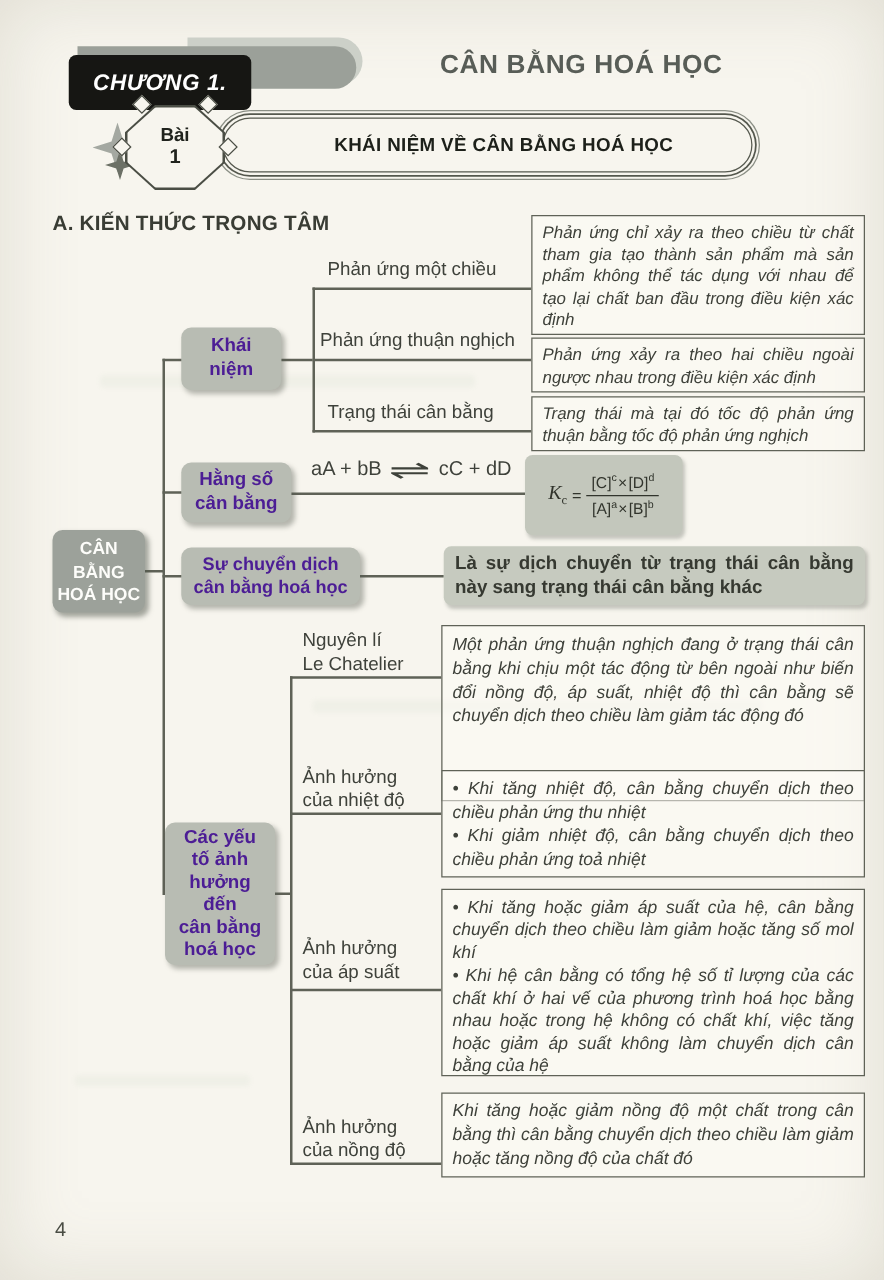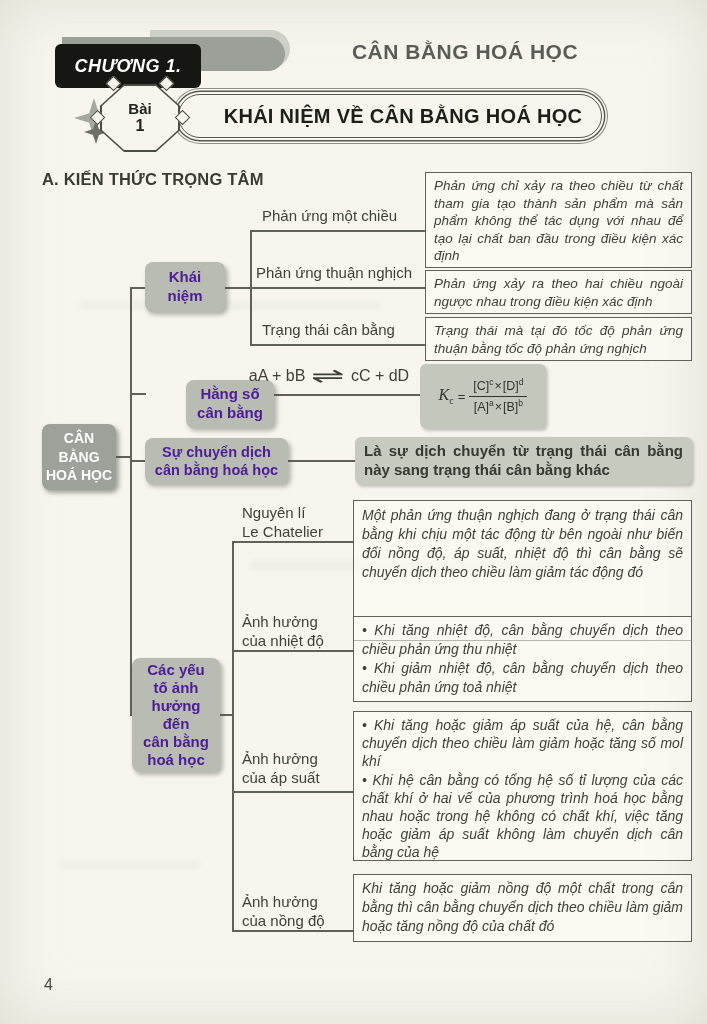--- a/index.html
+++ b/index.html
@@ -19,21 +19,21 @@
     display:flex;align-items:center;justify-content:center;
     color:#fff;font-weight:bold;font-style:italic;font-size:18px;letter-spacing:.5px;
   }
   .chapter-title{position:absolute;left:300px;top:40px;width:330px;text-align:center;
     font-size:21px;font-weight:bold;color:#585d57;letter-spacing:.5px;}
   .lesson-banner{
     position:absolute;left:178px;top:94px;width:424px;height:44px;border-radius:24px;
     border:1.4px solid #55584e;
     box-shadow:0 0 0 2px #f7f5ee,0 0 0 3.4px #55584e,0 0 0 5px #f7f5ee,0 0 0 6px #8a8e84;
     display:flex;align-items:center;justify-content:center;
-    font-size:20px;font-weight:bold;color:#1d201a;letter-spacing:.3px;
+    font-size:15px;font-weight:bold;color:#1d201a;letter-spacing:.3px;
     padding-left:26px;box-sizing:border-box;background:#f7f5ee;
   }
   .star1{position:absolute;left:74px;top:98px;width:40px;height:40px;background:#9aa098;opacity:.9;
     clip-path:polygon(50% 0,62% 38%,100% 50%,62% 62%,50% 100%,38% 62%,0 50%,38% 38%);}
   .star2{position:absolute;left:84px;top:120px;width:24px;height:24px;background:#6c7066;
     clip-path:polygon(50% 0,62% 38%,100% 50%,62% 62%,50% 100%,38% 62%,0 50%,38% 38%);}
   .cog{position:absolute;left:100px;top:84px;width:80px;height:68px;background:#4a4d44;
     clip-path:polygon(30% 0%,70% 0%,100% 32%,100% 68%,70% 100%,30% 100%,0% 68%,0% 32%);}
   .cog-in{position:absolute;left:1.6px;top:1.6px;width:76.8px;height:64.8px;background:#f7f5ee;
     clip-path:polygon(30% 0%,70% 0%,100% 32%,100% 68%,70% 100%,30% 100%,0% 68%,0% 32%);
@@ -160,21 +160,21 @@
   <div class="defbox" style="left:425px;top:172px;width:267px;height:96px;">
     <p>Phản ứng chỉ xảy ra theo chiều từ chất tham gia tạo thành sản phẩm mà sản phẩm không thể tác dụng với nhau để tạo lại chất ban đầu trong điều kiện xác định</p>
   </div>
   <div class="defbox" style="left:425px;top:270px;width:267px;height:44px;">
     <p>Phản ứng xảy ra theo hai chiều ngoài ngược nhau trong điều kiện xác định</p>
   </div>
   <div class="defbox" style="left:425px;top:317px;width:267px;height:44px;">
     <p>Trạng thái mà tại đó tốc độ phản ứng thuận bằng tốc độ phản ứng nghịch</p>
   </div>
 
-  <div class="gnode" style="left:145px;top:380px;width:88px;height:48px;margin-left:41px;">Hằng số
+  <div class="gnode" style="left:145px;top:370px;width:88px;height:48px;">Hằng số
 cân bằng</div>
 
   <div class="equation" style="left:238px;top:362px;width:182px;height:28px;">
     <span>aA + bB</span>
     <span class="harpoon">⇌</span>
     <span>cC + dD</span>
   </div>
 
   <div class="kcbox" style="left:420px;top:364px;width:126px;height:64px;">
     <span class="kvar"><span>K</span><sub>c</sub></span>

